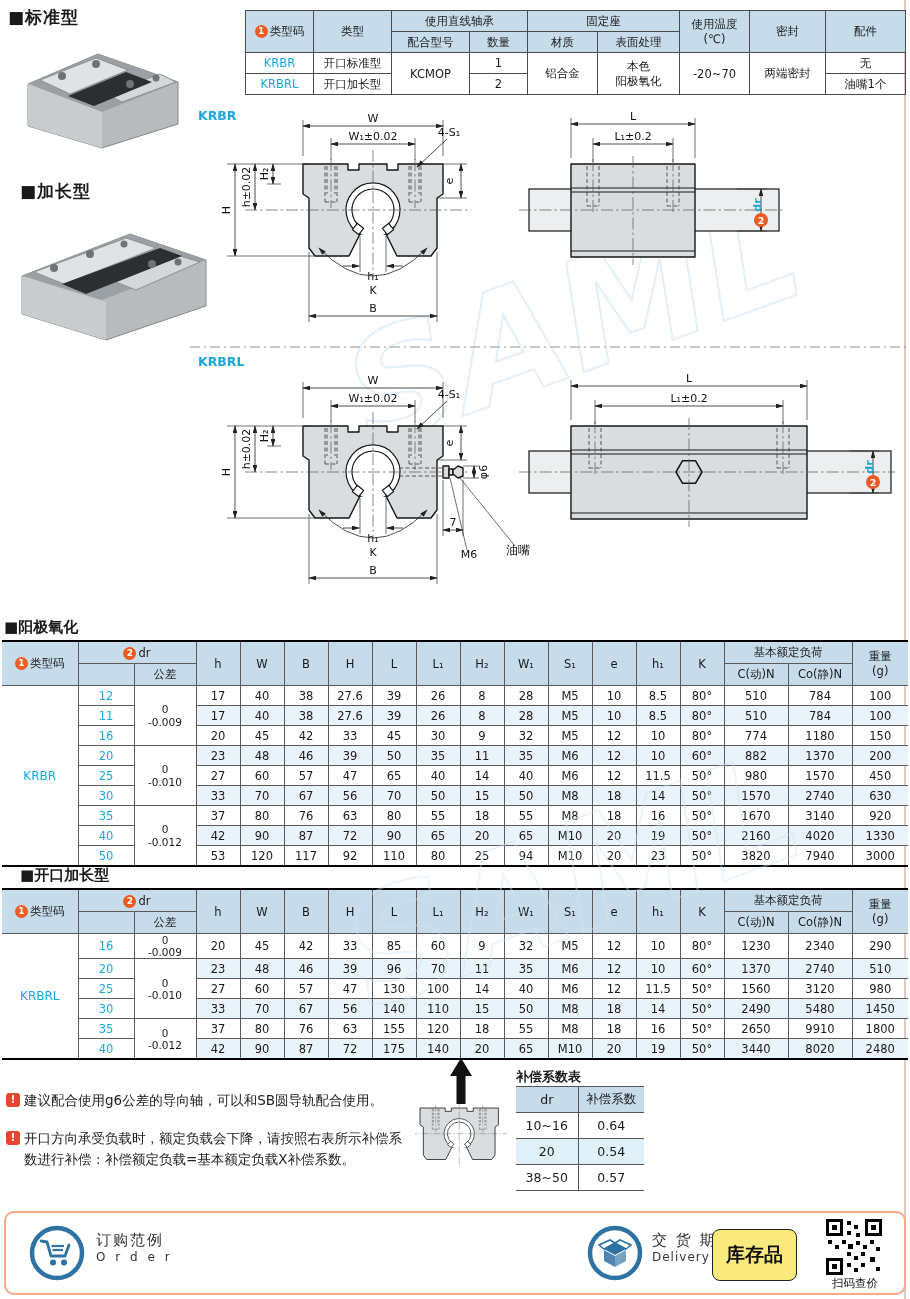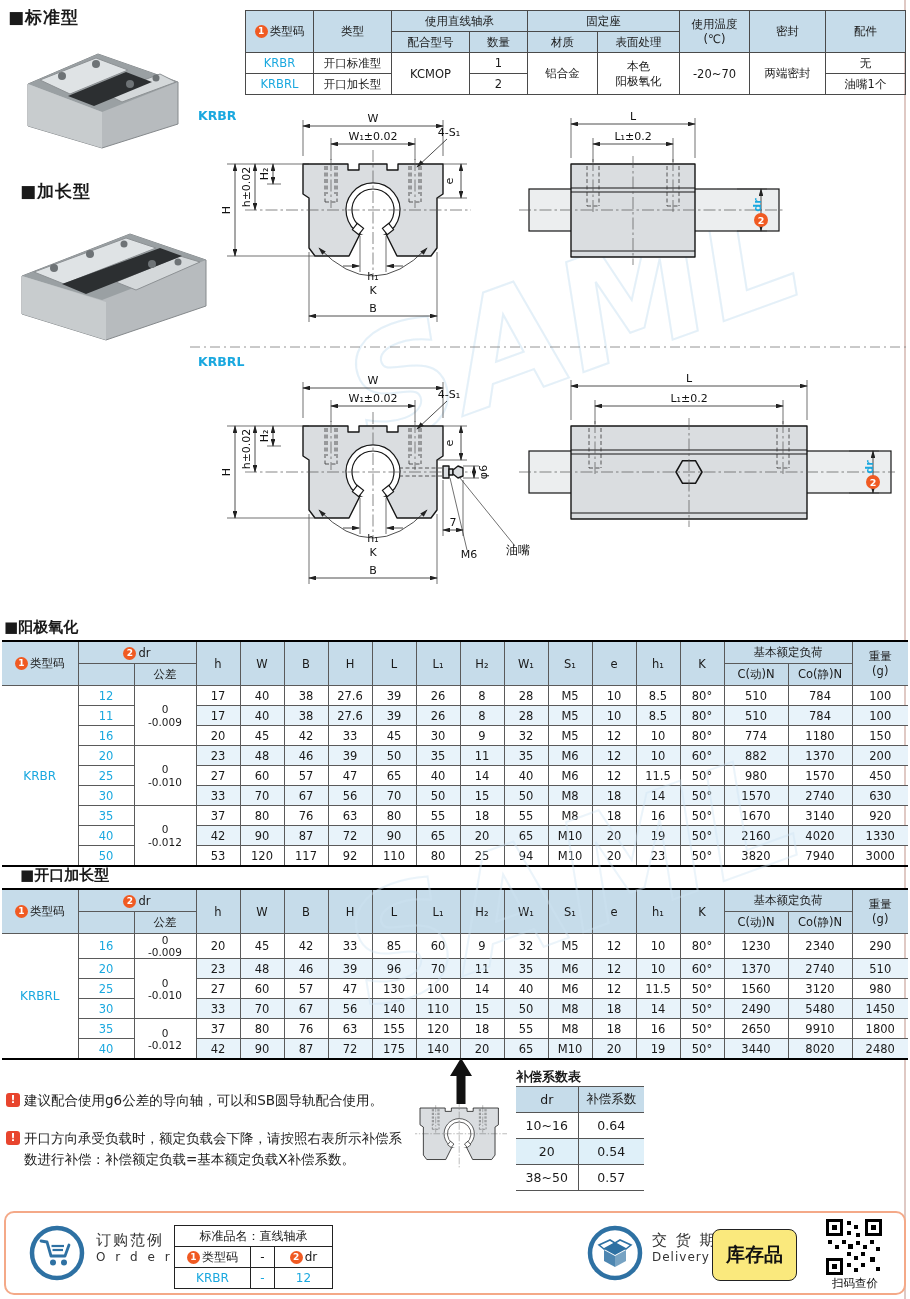--- a/index.html
+++ b/index.html
@@ -752,42 +752,20 @@
       <path d="M13 17 l6 1 4 14 h14 l4 -11" fill="none" stroke="#2e71a3" stroke-width="2.8" stroke-linejoin="round" stroke-linecap="round"></path>
       <line x1="23.5" y1="22" x2="36" y2="22" stroke="#2e71a3" stroke-width="2.2"></line>
       <line x1="24.5" y1="26" x2="35" y2="26" stroke="#2e71a3" stroke-width="2.2"></line>
       <circle cx="25" cy="38.5" r="3" fill="#2e71a3"></circle>
         <circle cx="36" cy="38.5" r="3" fill="#2e71a3"></circle>
     </svg>
     <div class="abs" style="left:90px;top:18px">
       <div class="cn">订购范例</div>
       <div class="en">O r d e r</div>
     </div>
-    <table class="ordtab">
-      <colgroup>
-          <col style="width:76px">
-          <col style="width:24px">
-          <col style="width:58px">
-        </colgroup>
-      <tbody>
-        <tr>
-            <td colspan="3">标准品名：直线轴承</td>
-          </tr>
-        <tr>
-          <td><span class="bdg">1</span><span>类型码</span></td>
-          <td>-</td>
-          <td><span class="bdg">2</span><span>dr</span></td>
-        </tr>
-        <tr>
-          <td class="cy">KRBR</td>
-          <td class="cy">-</td>
-          <td class="cy">12</td>
-        </tr>
-      </tbody>
-    </table>
     <svg class="abs" style="left:580px;top:11px" width="58" height="58" viewBox="0 0 58 58">
       <circle cx="29" cy="29" r="25" fill="#fff" stroke="#2e71a3" stroke-width="4.5"></circle>
       <polygon points="18,25 29,19 40,25 29,31" fill="#2e71a3"></polygon>
       <polygon points="18,26 29,32 29,43 18,37" fill="#2e71a3" opacity=".85"></polygon>
       <polygon points="40,26 29,32 29,43 40,37" fill="#2e71a3" opacity=".65"></polygon>
       <polygon points="18,25 13,21 24,16 29,19" fill="none" stroke="#2e71a3" stroke-width="1.6"></polygon>
       <polygon points="40,25 45,21 34,16 29,19" fill="none" stroke="#2e71a3" stroke-width="1.6"></polygon>
     </svg>
     <div class="abs" style="left:646px;top:18px">
       <div class="cn">交 货 期</div>

